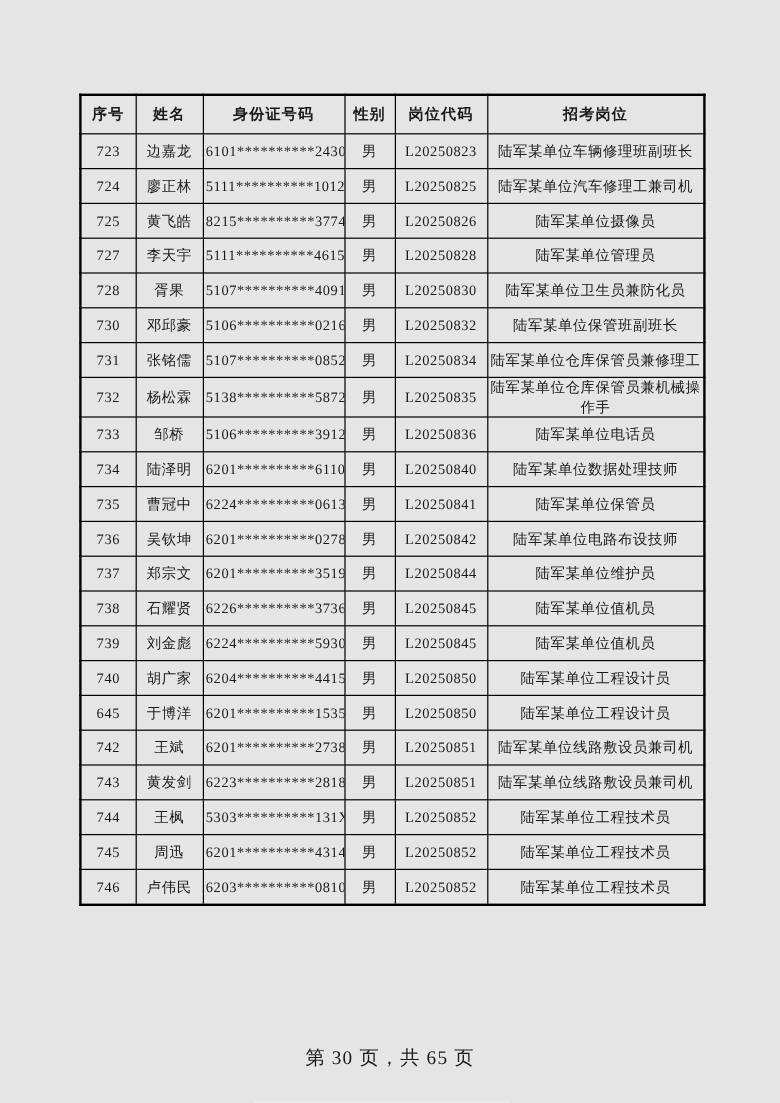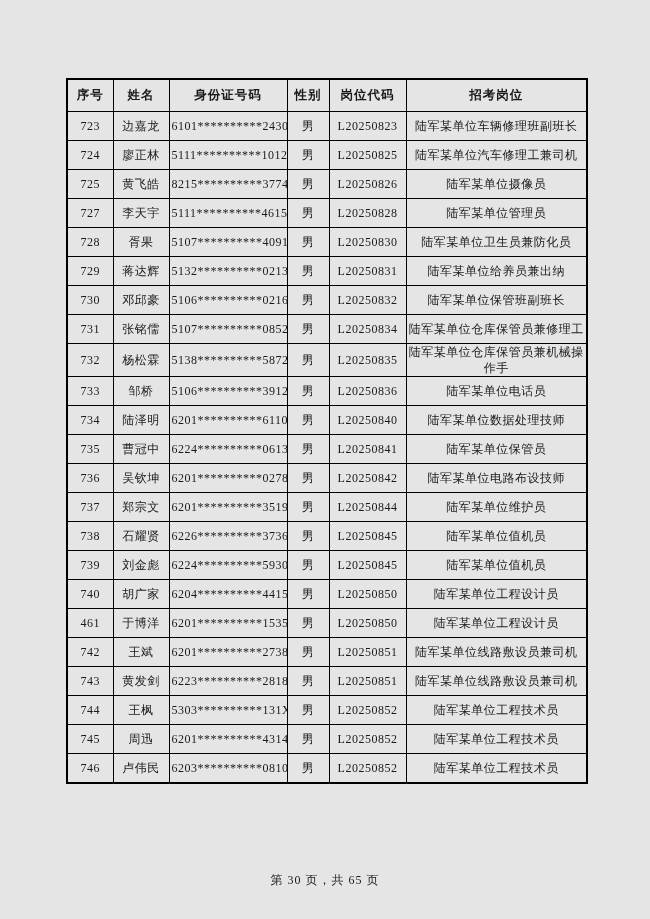--- a/index.html
+++ b/index.html
@@ -57,21 +57,21 @@
     padding-left: 3px;
     padding-right: 3px;
     line-height: 1.35;
   }
   .page-footer {
     position: absolute;
     left: 0;
     top: 872px;
     width: 650px;
     text-align: center;
-    font-size: 12px;
+    font-size: 16px;
     letter-spacing: 1px;
     font-family: "Liberation Serif", "DejaVu Serif", serif;
     color: #1a1a1a;
   }
 </style>
 </head>
 <body>
 
 <div class="page">
   <div class="table-wrap">
@@ -129,28 +129,20 @@
           </tr>
           <tr>
             <td class="c-no">728</td>
             <td class="c-name">胥果</td>
             <td class="c-id">5107**********4091</td>
             <td class="c-gender">男</td>
             <td class="c-code">L20250830</td>
             <td class="c-pos">陆军某单位卫生员兼防化员</td>
           </tr>
           <tr>
-            <td class="c-no">729</td>
-            <td class="c-name">蒋达辉</td>
-            <td class="c-id">5132**********0213</td>
-            <td class="c-gender">男</td>
-            <td class="c-code">L20250831</td>
-            <td class="c-pos">陆军某单位给养员兼出纳</td>
-          </tr>
-          <tr>
             <td class="c-no">730</td>
             <td class="c-name">邓邱豪</td>
             <td class="c-id">5106**********0216</td>
             <td class="c-gender">男</td>
             <td class="c-code">L20250832</td>
             <td class="c-pos">陆军某单位保管班副班长</td>
           </tr>
           <tr>
             <td class="c-no">731</td>
             <td class="c-name">张铭儒</td>
@@ -225,21 +217,21 @@
           </tr>
           <tr>
             <td class="c-no">740</td>
             <td class="c-name">胡广家</td>
             <td class="c-id">6204**********4415</td>
             <td class="c-gender">男</td>
             <td class="c-code">L20250850</td>
             <td class="c-pos">陆军某单位工程设计员</td>
           </tr>
           <tr>
-            <td class="c-no">461</td>
+            <td class="c-no">645</td>
             <td class="c-name">于博洋</td>
             <td class="c-id">6201**********1535</td>
             <td class="c-gender">男</td>
             <td class="c-code">L20250850</td>
             <td class="c-pos">陆军某单位工程设计员</td>
           </tr>
           <tr>
             <td class="c-no">742</td>
             <td class="c-name">王斌</td>
             <td class="c-id">6201**********2738</td>

